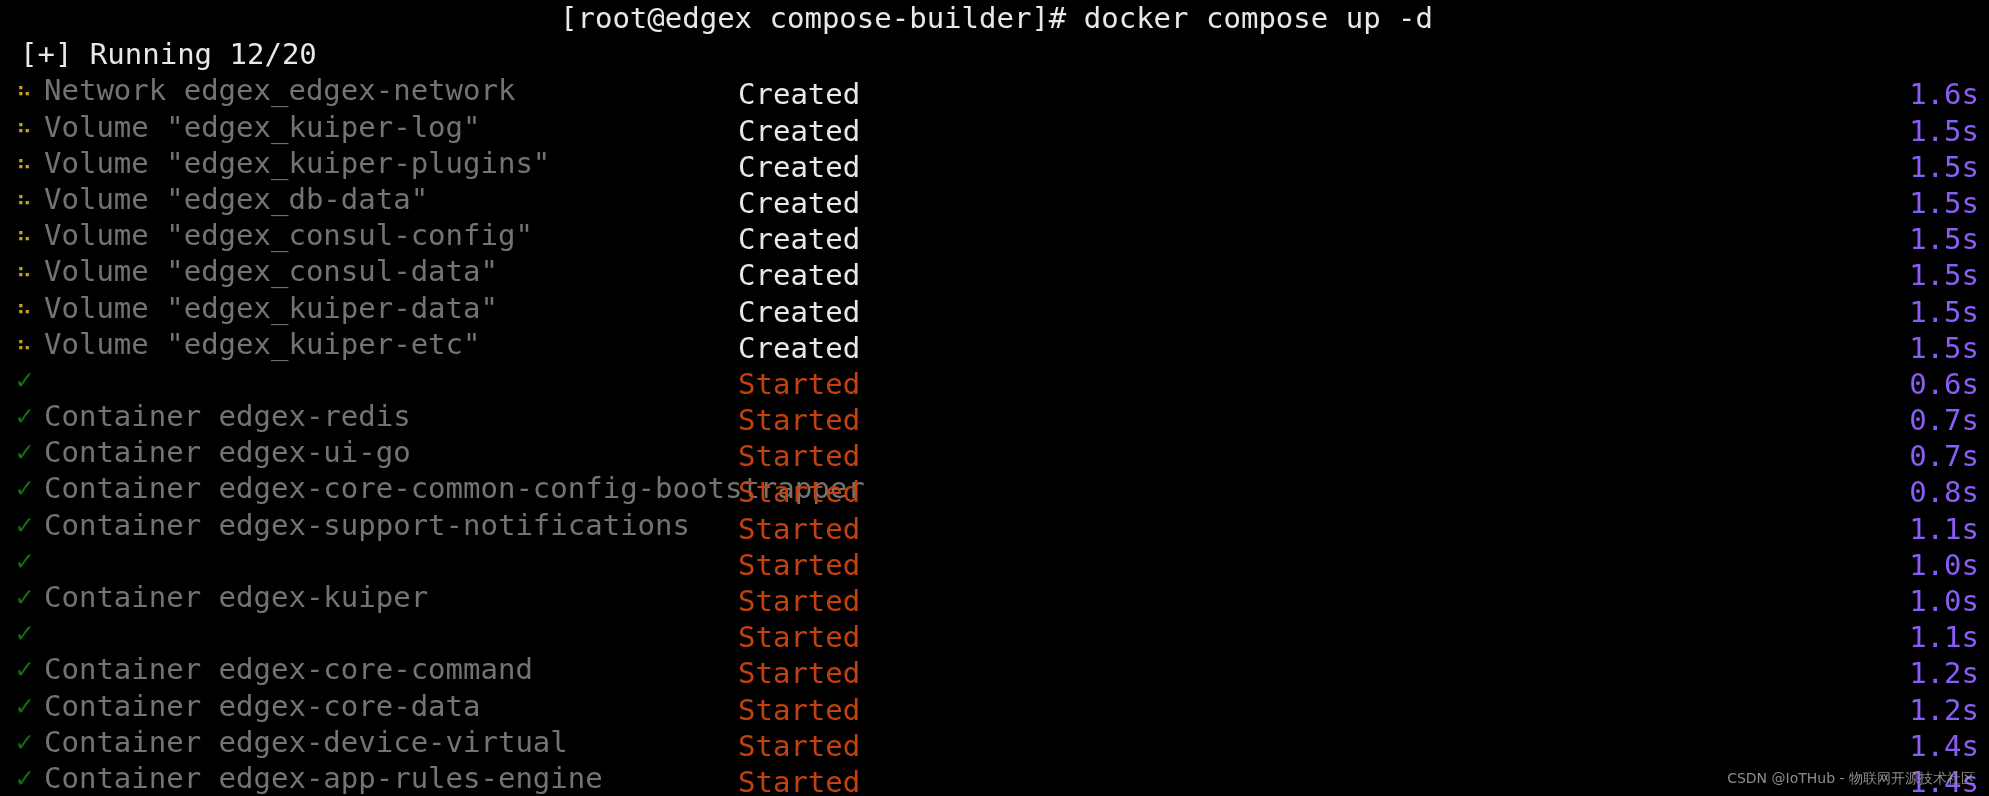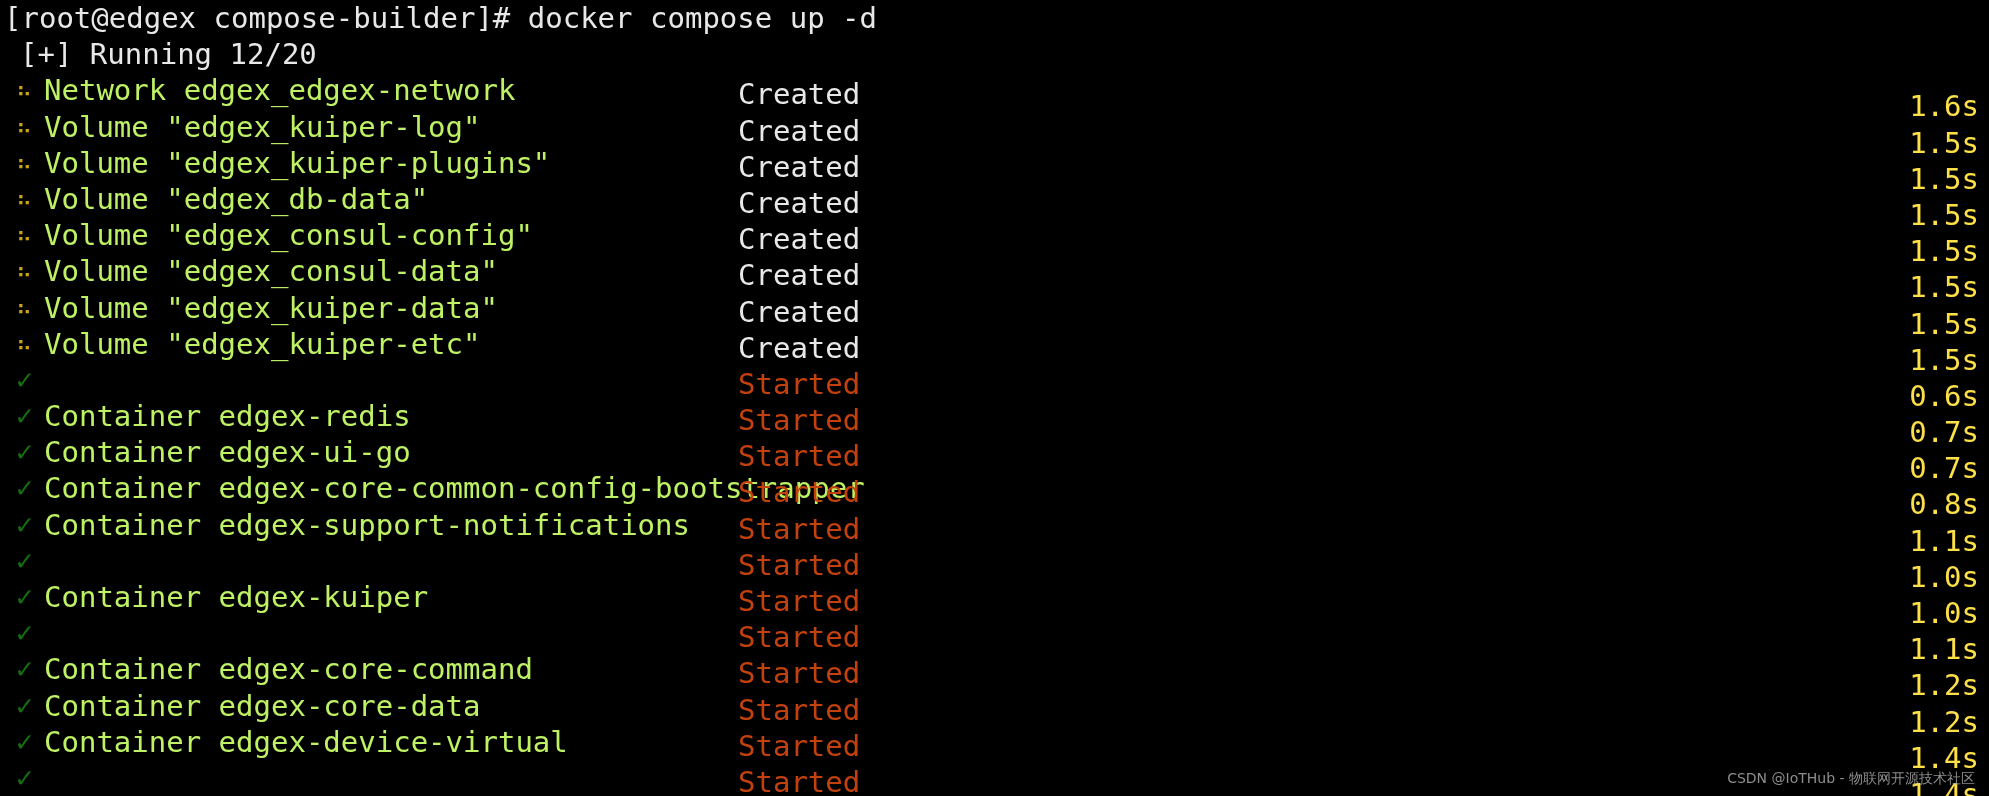--- a/index.html
+++ b/index.html
@@ -25,20 +25,21 @@
     position: relative;
     height: 36.2px;
     line-height: 36.2px;
     white-space: pre;
     font-size: 29px;
     letter-spacing: 0px;
   }
   .cmd-line {
     color: #e8e8e8;
     padding-left: 4px;
+    text-align: center;
   }
   .running-line {
     color: #e8e8e8;
     padding-left: 20px;
   }
   .svc-line {
     display: block;
   }
   .marker {
     position: absolute;
@@ -53,38 +54,38 @@
     font-size: 22px;
   }
   .marker.check {
     color: #14700f;
     font-size: 28px;
   }
   .svc-name {
     position: absolute;
     left: 44px;
     top: 0;
-    color: #bef264;
+    color: #737373;
   }
   .svc-status {
     position: absolute;
     left: 738px;
     top: 4px;
   }
   .svc-status.created {
     color: #e8e8e8;
   }
   .svc-status.started {
     color: #c2410c;
   }
   .svc-time {
     position: absolute;
     right: 10px;
-    top: 16px;
-    color: #fde047;
+    top: 4px;
+    color: #8b5cf6;
     text-align: right;
   }
   #watermark {
     position: absolute;
     right: 14px;
     bottom: 8px;
     color: #9a9a9a;
     font-family: "DejaVu Sans", "Liberation Sans", sans-serif;
     font-size: 14px;
     white-space: nowrap;
@@ -113,17 +114,17 @@
       <div class="term-line svc-line"><span class="marker check">✓</span><span class="svc-name">Container edgex-redis</span><span class="svc-status started">Started</span><span class="svc-time">0.7s</span></div>
       <div class="term-line svc-line"><span class="marker check">✓</span><span class="svc-name">Container edgex-ui-go</span><span class="svc-status started">Started</span><span class="svc-time">0.7s</span></div>
       <div class="term-line svc-line"><span class="marker check">✓</span><span class="svc-name">Container edgex-core-common-config-bootstrapper</span><span class="svc-status started">Started</span><span class="svc-time">0.8s</span></div>
       <div class="term-line svc-line"><span class="marker check">✓</span><span class="svc-name">Container edgex-support-notifications</span><span class="svc-status started">Started</span><span class="svc-time">1.1s</span></div>
       <div class="term-line svc-line"><span class="marker check">✓</span><span class="svc-status started">Started</span><span class="svc-time">1.0s</span></div>
       <div class="term-line svc-line"><span class="marker check">✓</span><span class="svc-name">Container edgex-kuiper</span><span class="svc-status started">Started</span><span class="svc-time">1.0s</span></div>
       <div class="term-line svc-line"><span class="marker check">✓</span><span class="svc-status started">Started</span><span class="svc-time">1.1s</span></div>
       <div class="term-line svc-line"><span class="marker check">✓</span><span class="svc-name">Container edgex-core-command</span><span class="svc-status started">Started</span><span class="svc-time">1.2s</span></div>
       <div class="term-line svc-line"><span class="marker check">✓</span><span class="svc-name">Container edgex-core-data</span><span class="svc-status started">Started</span><span class="svc-time">1.2s</span></div>
       <div class="term-line svc-line"><span class="marker check">✓</span><span class="svc-name">Container edgex-device-virtual</span><span class="svc-status started">Started</span><span class="svc-time">1.4s</span></div>
-      <div class="term-line svc-line"><span class="marker check">✓</span><span class="svc-status started">Started</span><span class="svc-time">1.4s</span></div>
+      <div class="term-line svc-line"><span class="marker check">✓</span><span class="svc-name">Container edgex-app-rules-engine</span><span class="svc-status started">Started</span><span class="svc-time">1.4s</span></div>
     </div>
 
   <div id="watermark">CSDN @IoTHub - 物联网开源技术社区</div>
 </div>
 
 </body></html>

